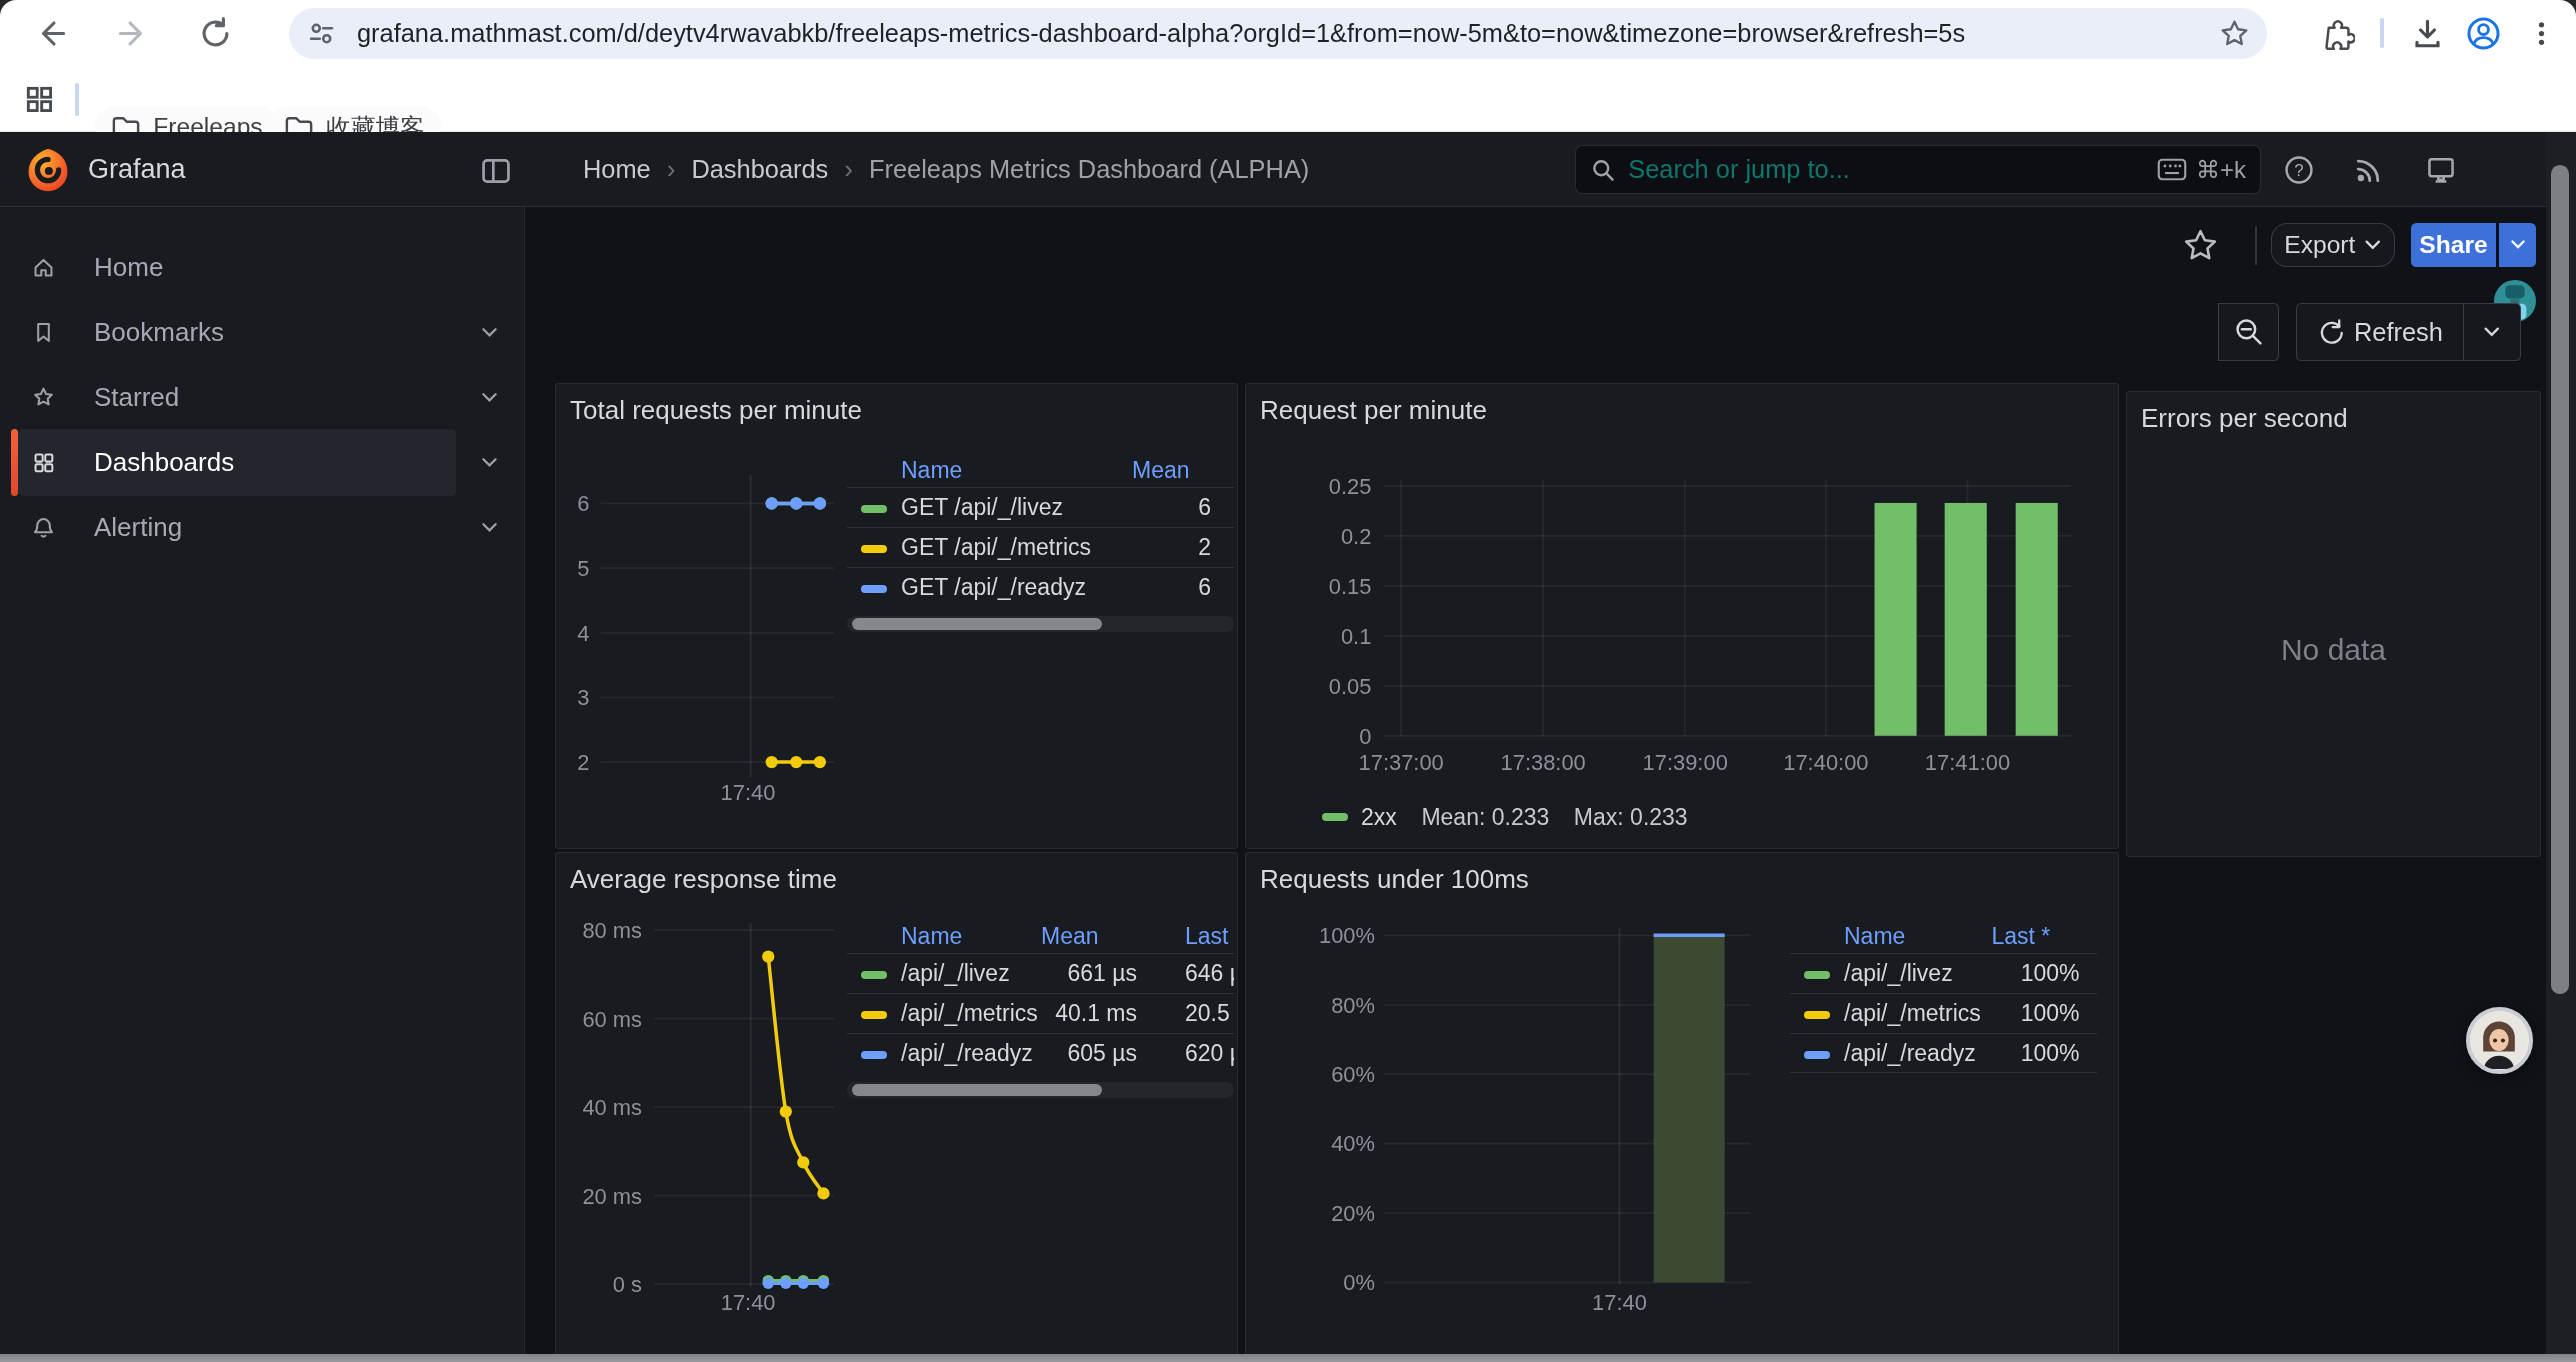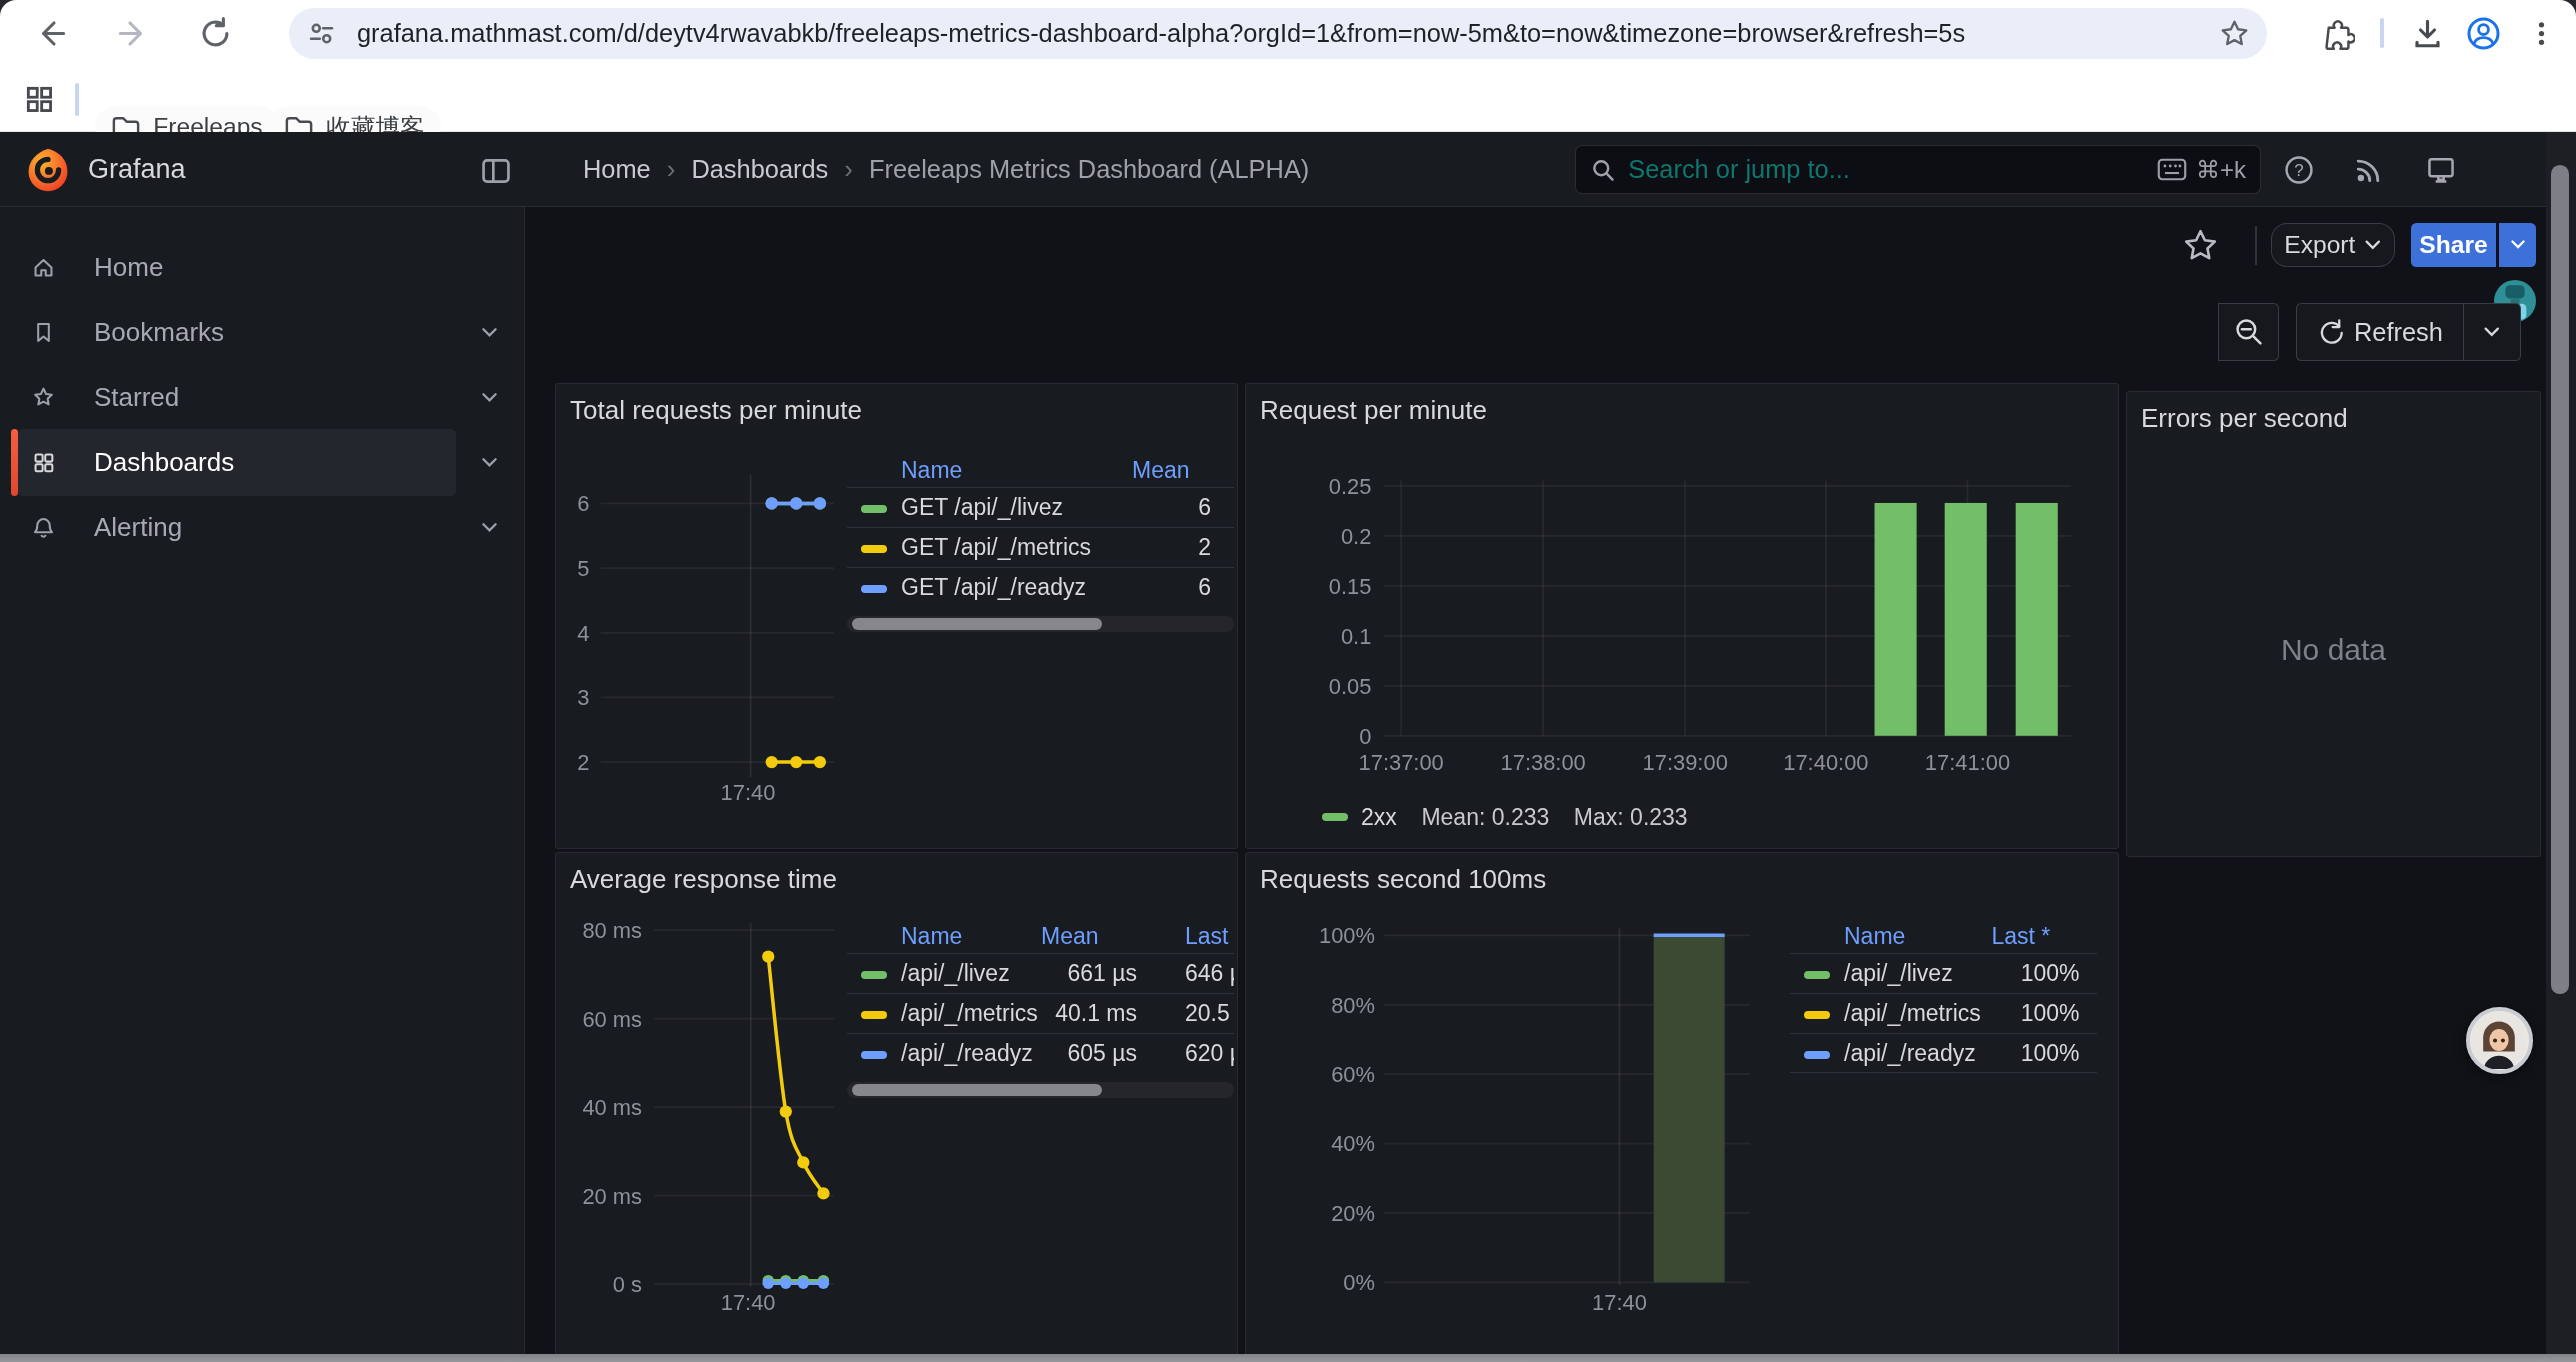--- a/index.html
+++ b/index.html
@@ -473,21 +473,21 @@
             <div class="lg-cell" style="left: 54px;">/api/_/readyz</div>
             <div class="lg-cell" style="right: 97px;">605 µs</div>
             <div class="lg-cell" style="left: 338px;">620 µs</div>
           </div>
           <div class="lg-scroll" style="left: 0px; width: 387px; margin-top: 8.8px; position: relative;">
             <div class="lg-thumb" style="width: 250px;"></div>
           </div>
         </div>
       </div>
       <div class="panel" style="left: 1245px; top: 852px; width: 874px; height: 510px;">
-        <div class="panel-title">Requests second 100ms</div>
+        <div class="panel-title">Requests under 100ms</div>
         <svg width="874" height="510" style="position: absolute; left: 0px; top: 0px;" viewBox="0 0 997 582">
           <line x1="157" x2="575" y1="94" y2="94" stroke="rgba(204,204,220,0.08)" stroke-width="2"></line>
           <line x1="157" x2="575" y1="173.2" y2="173.2" stroke="rgba(204,204,220,0.08)" stroke-width="2"></line>
           <line x1="157" x2="575" y1="252.4" y2="252.4" stroke="rgba(204,204,220,0.08)" stroke-width="2"></line>
           <line x1="157" x2="575" y1="331.6" y2="331.6" stroke="rgba(204,204,220,0.08)" stroke-width="2"></line>
           <line x1="157" x2="575" y1="410.8" y2="410.8" stroke="rgba(204,204,220,0.08)" stroke-width="2"></line>
           <line x1="157" x2="575" y1="490" y2="490" stroke="rgba(204,204,220,0.08)" stroke-width="2"></line>
           <text x="147" y="103" text-anchor="end" fill="#8e909a" font-size="25">100%</text>
           <text x="147" y="182.2" text-anchor="end" fill="#8e909a" font-size="25">80%</text>
           <text x="147" y="261.4" text-anchor="end" fill="#8e909a" font-size="25">60%</text>

